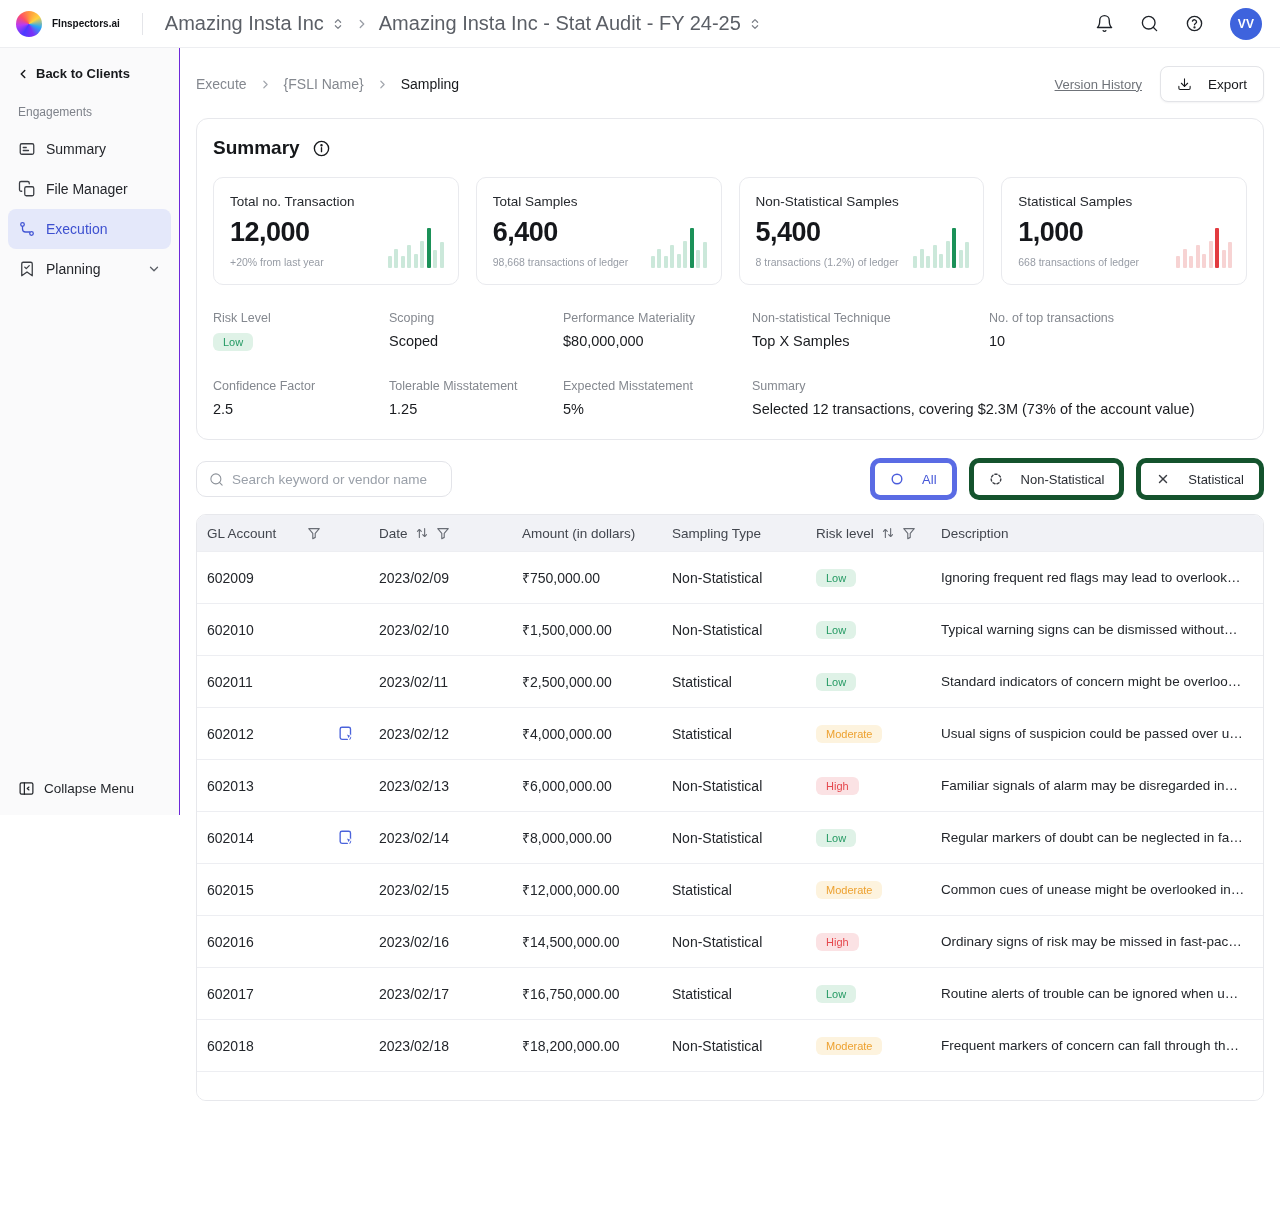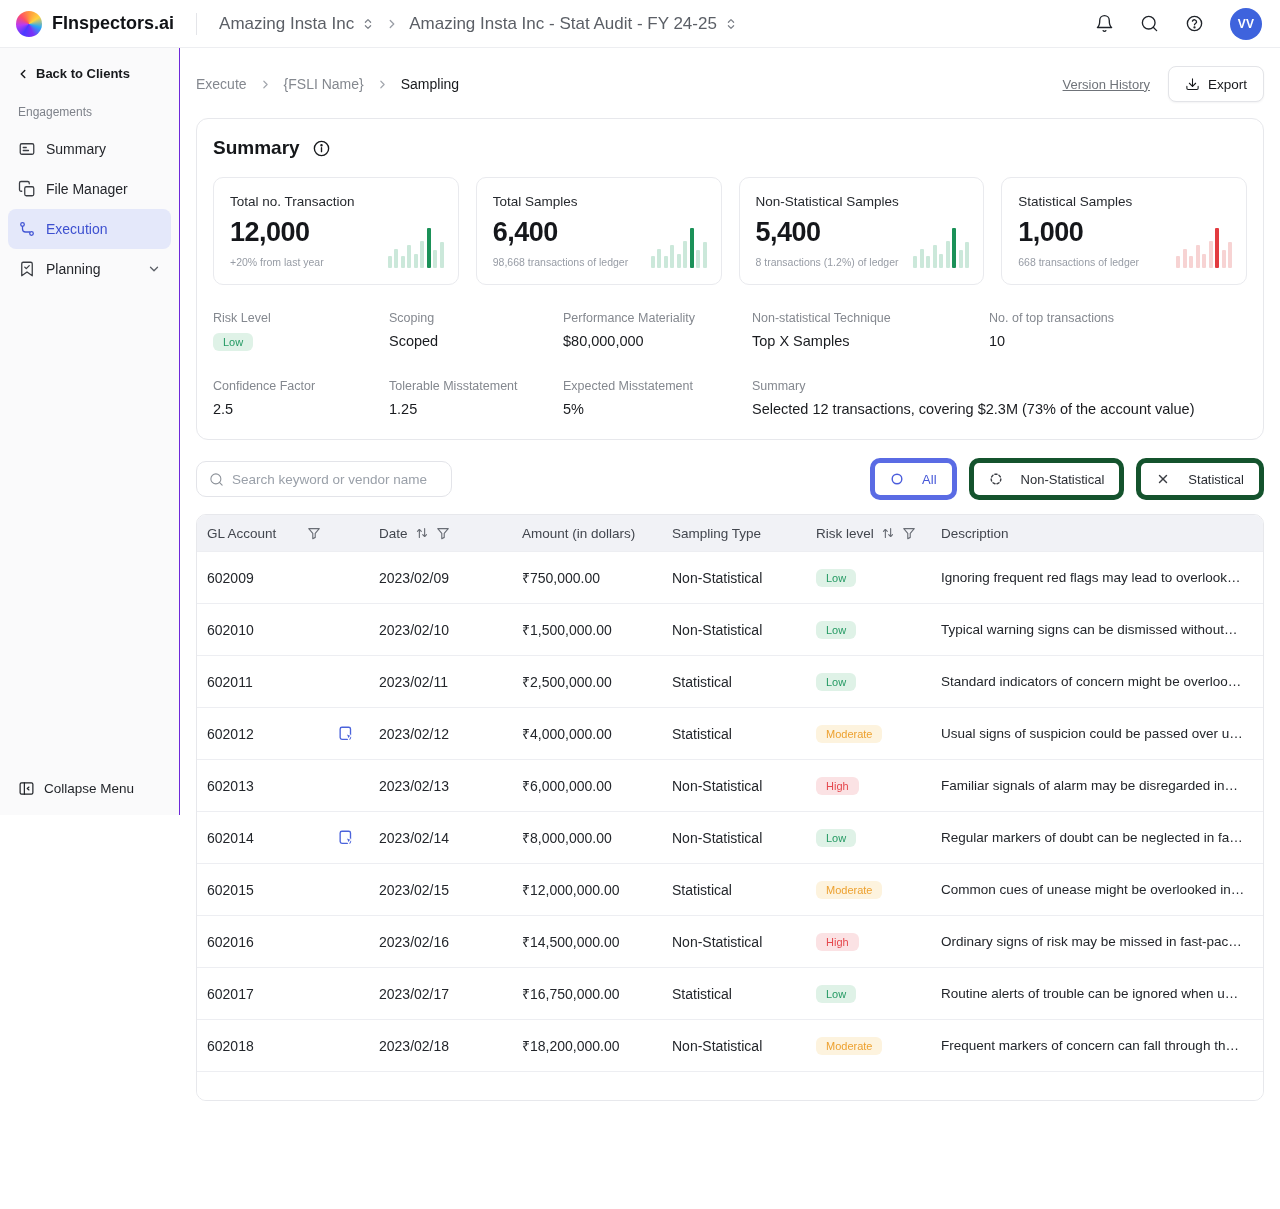--- a/index.html
+++ b/index.html
@@ -5,23 +5,23 @@
   * { margin:0; padding:0; box-sizing:border-box; }
   html,body { width:1280px; height:1209px; background:#fff; font-family:"Liberation Sans", sans-serif; color:#1A1C20; overflow:hidden; }
 
   .icon { display:inline-flex; align-items:center; justify-content:center; flex:none; }
   .icon svg { width:100%; height:100%; display:block; }
 
   
   .topbar { height:48px; display:flex; align-items:center; padding:0 18px 0 16px; border-bottom:1px solid #EDEEF1; background:#fff; }
   .logo { width:26px; height:26px; border-radius:50%;
     background: conic-gradient(from 210deg at 50% 50%, #4A3AFF, #B83AF5, #FF4D67, #FF9A3D, #FFD23E, #2AA7F5, #7B2FF7, #4A3AFF); }
-  .brand-name { font-size:18px; font-weight:700; color:#111317; margin-left:10px; }
+  .brand-name { font-size:10px; font-weight:700; color:#111317; margin-left:10px; }
   .v-divider { width:1px; height:22px; background:#E4E5E9; margin:0 22px; }
-  .top-crumb { display:flex; align-items:center; gap:10px; font-size:17px; color:#5B5F66; }
+  .top-crumb { display:flex; align-items:center; gap:10px; font-size:20px; color:#5B5F66; }
   .selector { display:flex; align-items:center; gap:7px; cursor:pointer; }
   .selector .icon { width:14px; height:14px; color:#7C8088; }
   .crumb-sep { width:14px; height:14px; color:#9A9EA6; }
   .top-right { margin-left:auto; display:flex; align-items:center; gap:26px; }
   .top-right .icon { width:19px; height:19px; color:#1F2329; cursor:pointer; }
   .avatar { width:32px; height:32px; border-radius:50%; background:#3E63DD; color:#fff; font-size:12px; font-weight:700; display:flex; align-items:center; justify-content:center; letter-spacing:.3px; cursor:pointer; }
 
   
   .layout { display:flex; height:1161px; }
   .sidebar { width:180px; flex:none; background:#FAFAFB; border-right:1px solid #6d28d9; height:767px; display:flex; flex-direction:column; padding:14px 8px 12px; }
@@ -38,21 +38,21 @@
 
   .main { flex:1; min-width:0; }
 
   
   .page-header { display:flex; align-items:center; justify-content:space-between; padding:18px 16px 0; }
   .crumbs { display:flex; align-items:center; gap:12px; font-size:14px; color:#84888F; }
   .crumbs .icon { width:13px; height:13px; color:#A3A7AE; }
   .crumbs .current { color:#17191C; }
   .header-actions { display:flex; align-items:center; gap:18px; }
   .version-link { font-size:13px; color:#6F7379; text-decoration:underline; cursor:pointer; }
-  .export-btn { display:flex; align-items:center; gap:8px; height:36px; padding:0 16px; background:#fff; border:1px solid #E3E4E8; border-radius:8px; font-size:13.5px; font-weight:500; color:#17191C; box-shadow:0 1px 2px rgba(16,24,40,.05); cursor:pointer; }
+  .export-btn { display:flex; align-items:center; gap:16px; height:36px; padding:0 16px; background:#fff; border:1px solid #E3E4E8; border-radius:8px; font-size:13.5px; font-weight:500; color:#17191C; box-shadow:0 1px 2px rgba(16,24,40,.05); cursor:pointer; }
   .export-btn .icon { width:15px; height:15px; color:#17191C; }
 
   
   .summary-panel { margin:16px 16px 0; border:1px solid #E7E8EC; border-radius:12px; padding:18px 16px 22px; }
   .summary-title-row { display:flex; align-items:center; gap:12px; }
   .summary-title { font-size:19px; font-weight:700; color:#15171A; }
   .summary-title-row .icon { width:19px; height:19px; color:#17191C; cursor:pointer; }
   .cards { display:flex; gap:17px; margin-top:18px; }
   .card { flex:1; border:1px solid #E9EAEE; border-radius:10px; padding:16px; position:relative; min-height:104px; }
   .card-label { font-size:13.5px; font-weight:500; color:#26292E; }

